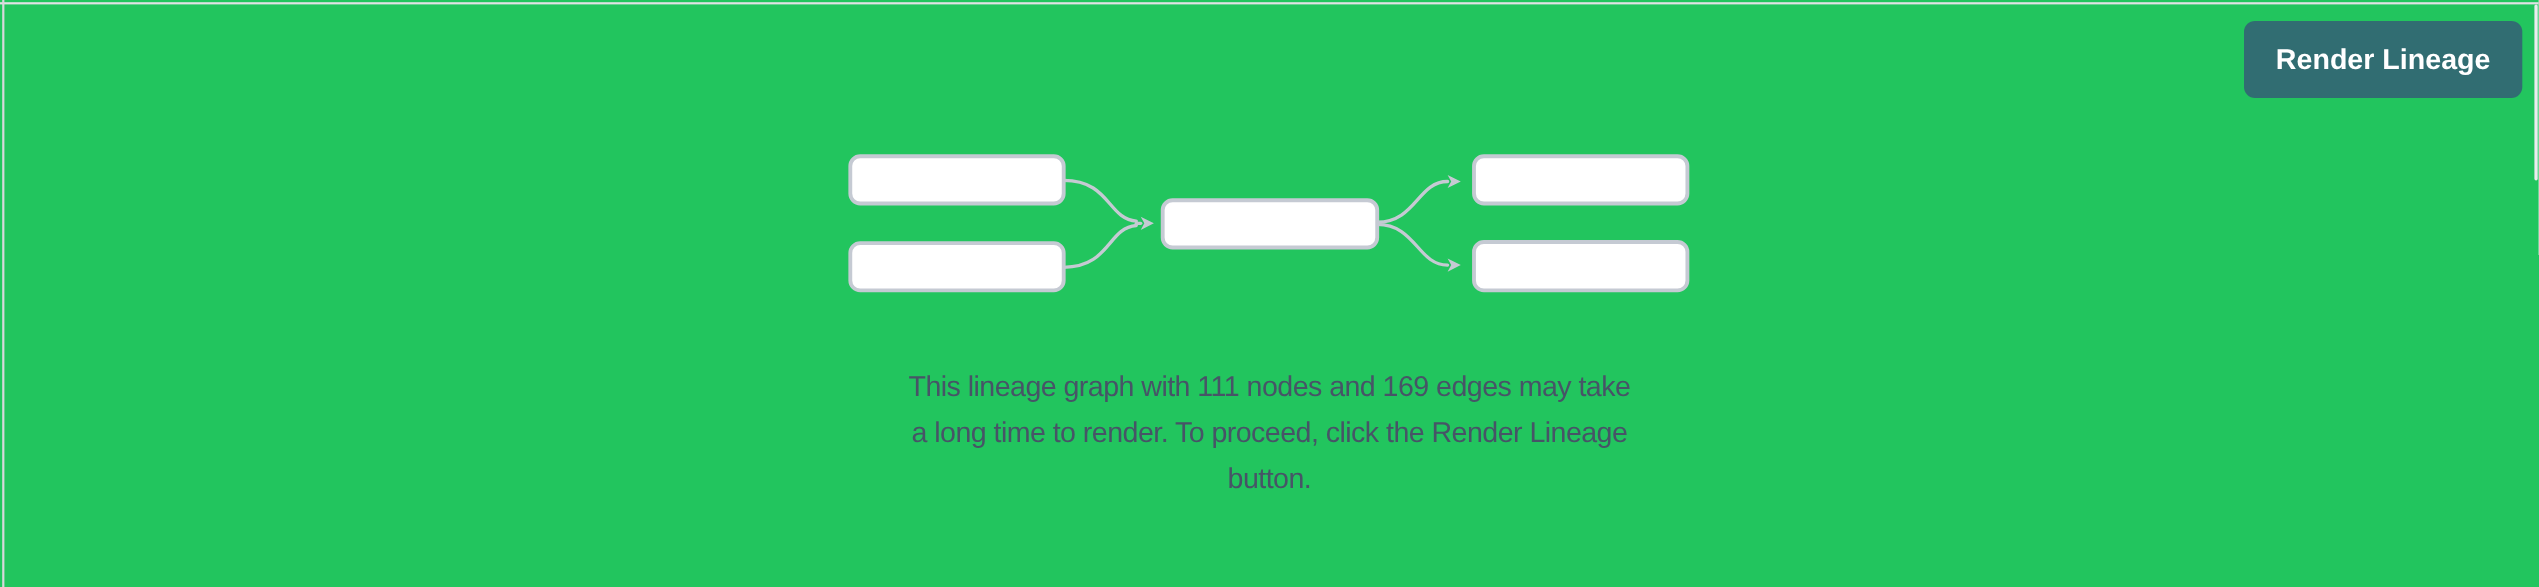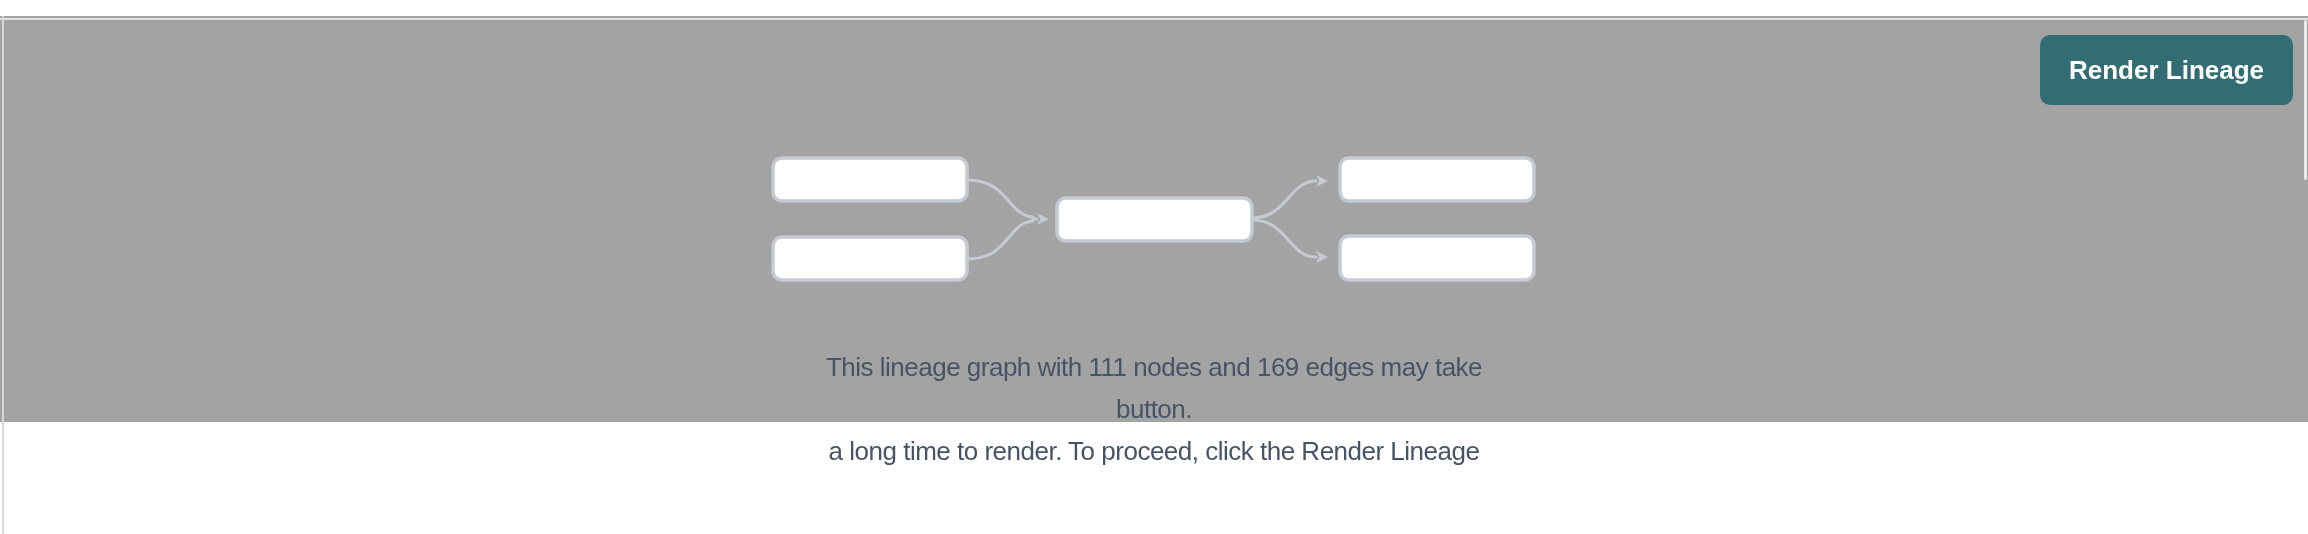--- a/index.html
+++ b/index.html
@@ -4,23 +4,22 @@
 <style>
   * { margin: 0; padding: 0; box-sizing: border-box; }
   html, body {
     width: 2308px; height: 534px;
     background: #ffffff;
     font-family: "Liberation Sans", sans-serif;
     overflow: hidden;
   }
   .panel {
     position: relative;
-    width: 2308px; height: 406px;
-    background: #a3a3a3;
-    margin-top: 16px;
+    width: 2308px; height: 534px;
+    background: #22c55e;
   }
   .top-border {
     position: absolute; top: 2px; left: 0; right: 0; height: 2px;
     background: #e2e2e5;
   }
   .left-border {
     position: absolute; top: 0; left: 2px; width: 2px; height: 534px;
     background: #d7d7db;
   }
   .scroll-thumb {
@@ -87,18 +86,18 @@
         <rect x="4" y="4" width="194" height="43" rx="9"></rect>
         <rect x="4" y="83" width="194" height="43" rx="9"></rect>
         <rect x="288" y="44" width="195" height="43" rx="9"></rect>
         <rect x="571" y="4" width="194" height="43" rx="9"></rect>
         <rect x="571" y="82" width="194" height="44" rx="9"></rect>
       </g>
     </svg>
 
     <div class="message">
       <div>This lineage graph with 111 nodes and 169 edges may take</div>
+      <div>a long time to render. To proceed, click the Render Lineage</div>
       <div>button.</div>
-      <div>a long time to render. To proceed, click the Render Lineage</div>
     </div>
 
   </div>
 </div>
 
 </body></html>

